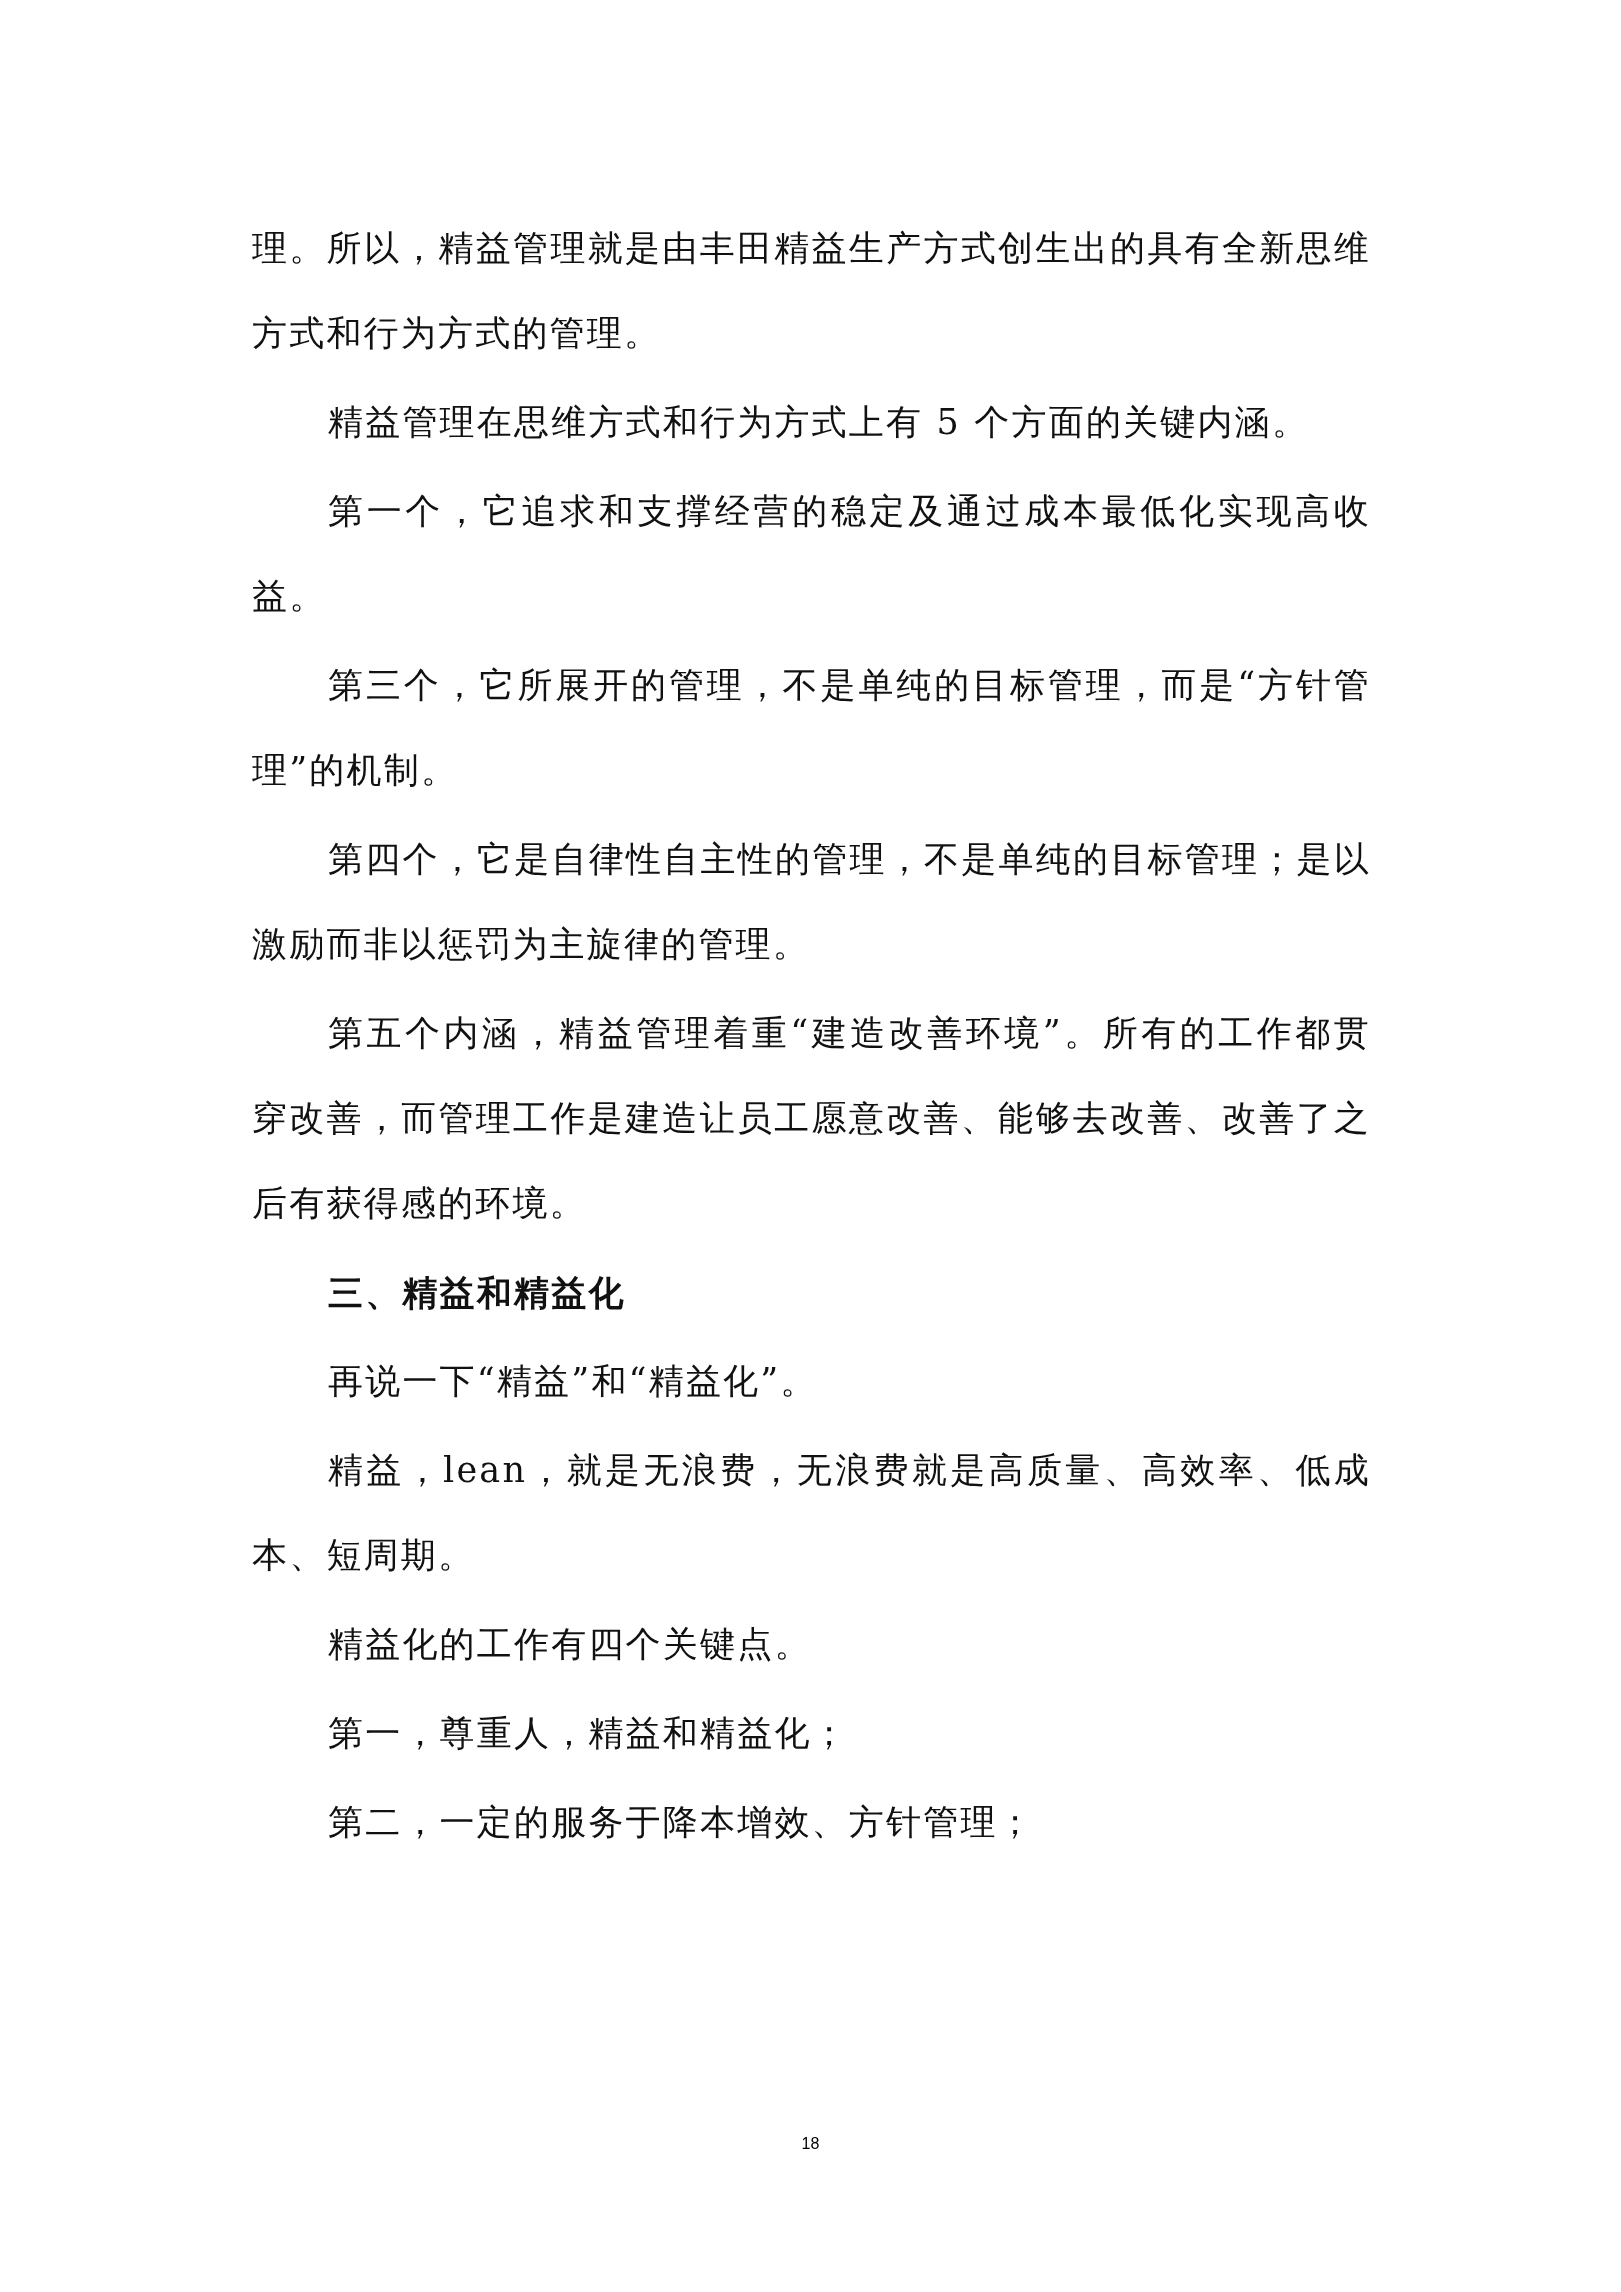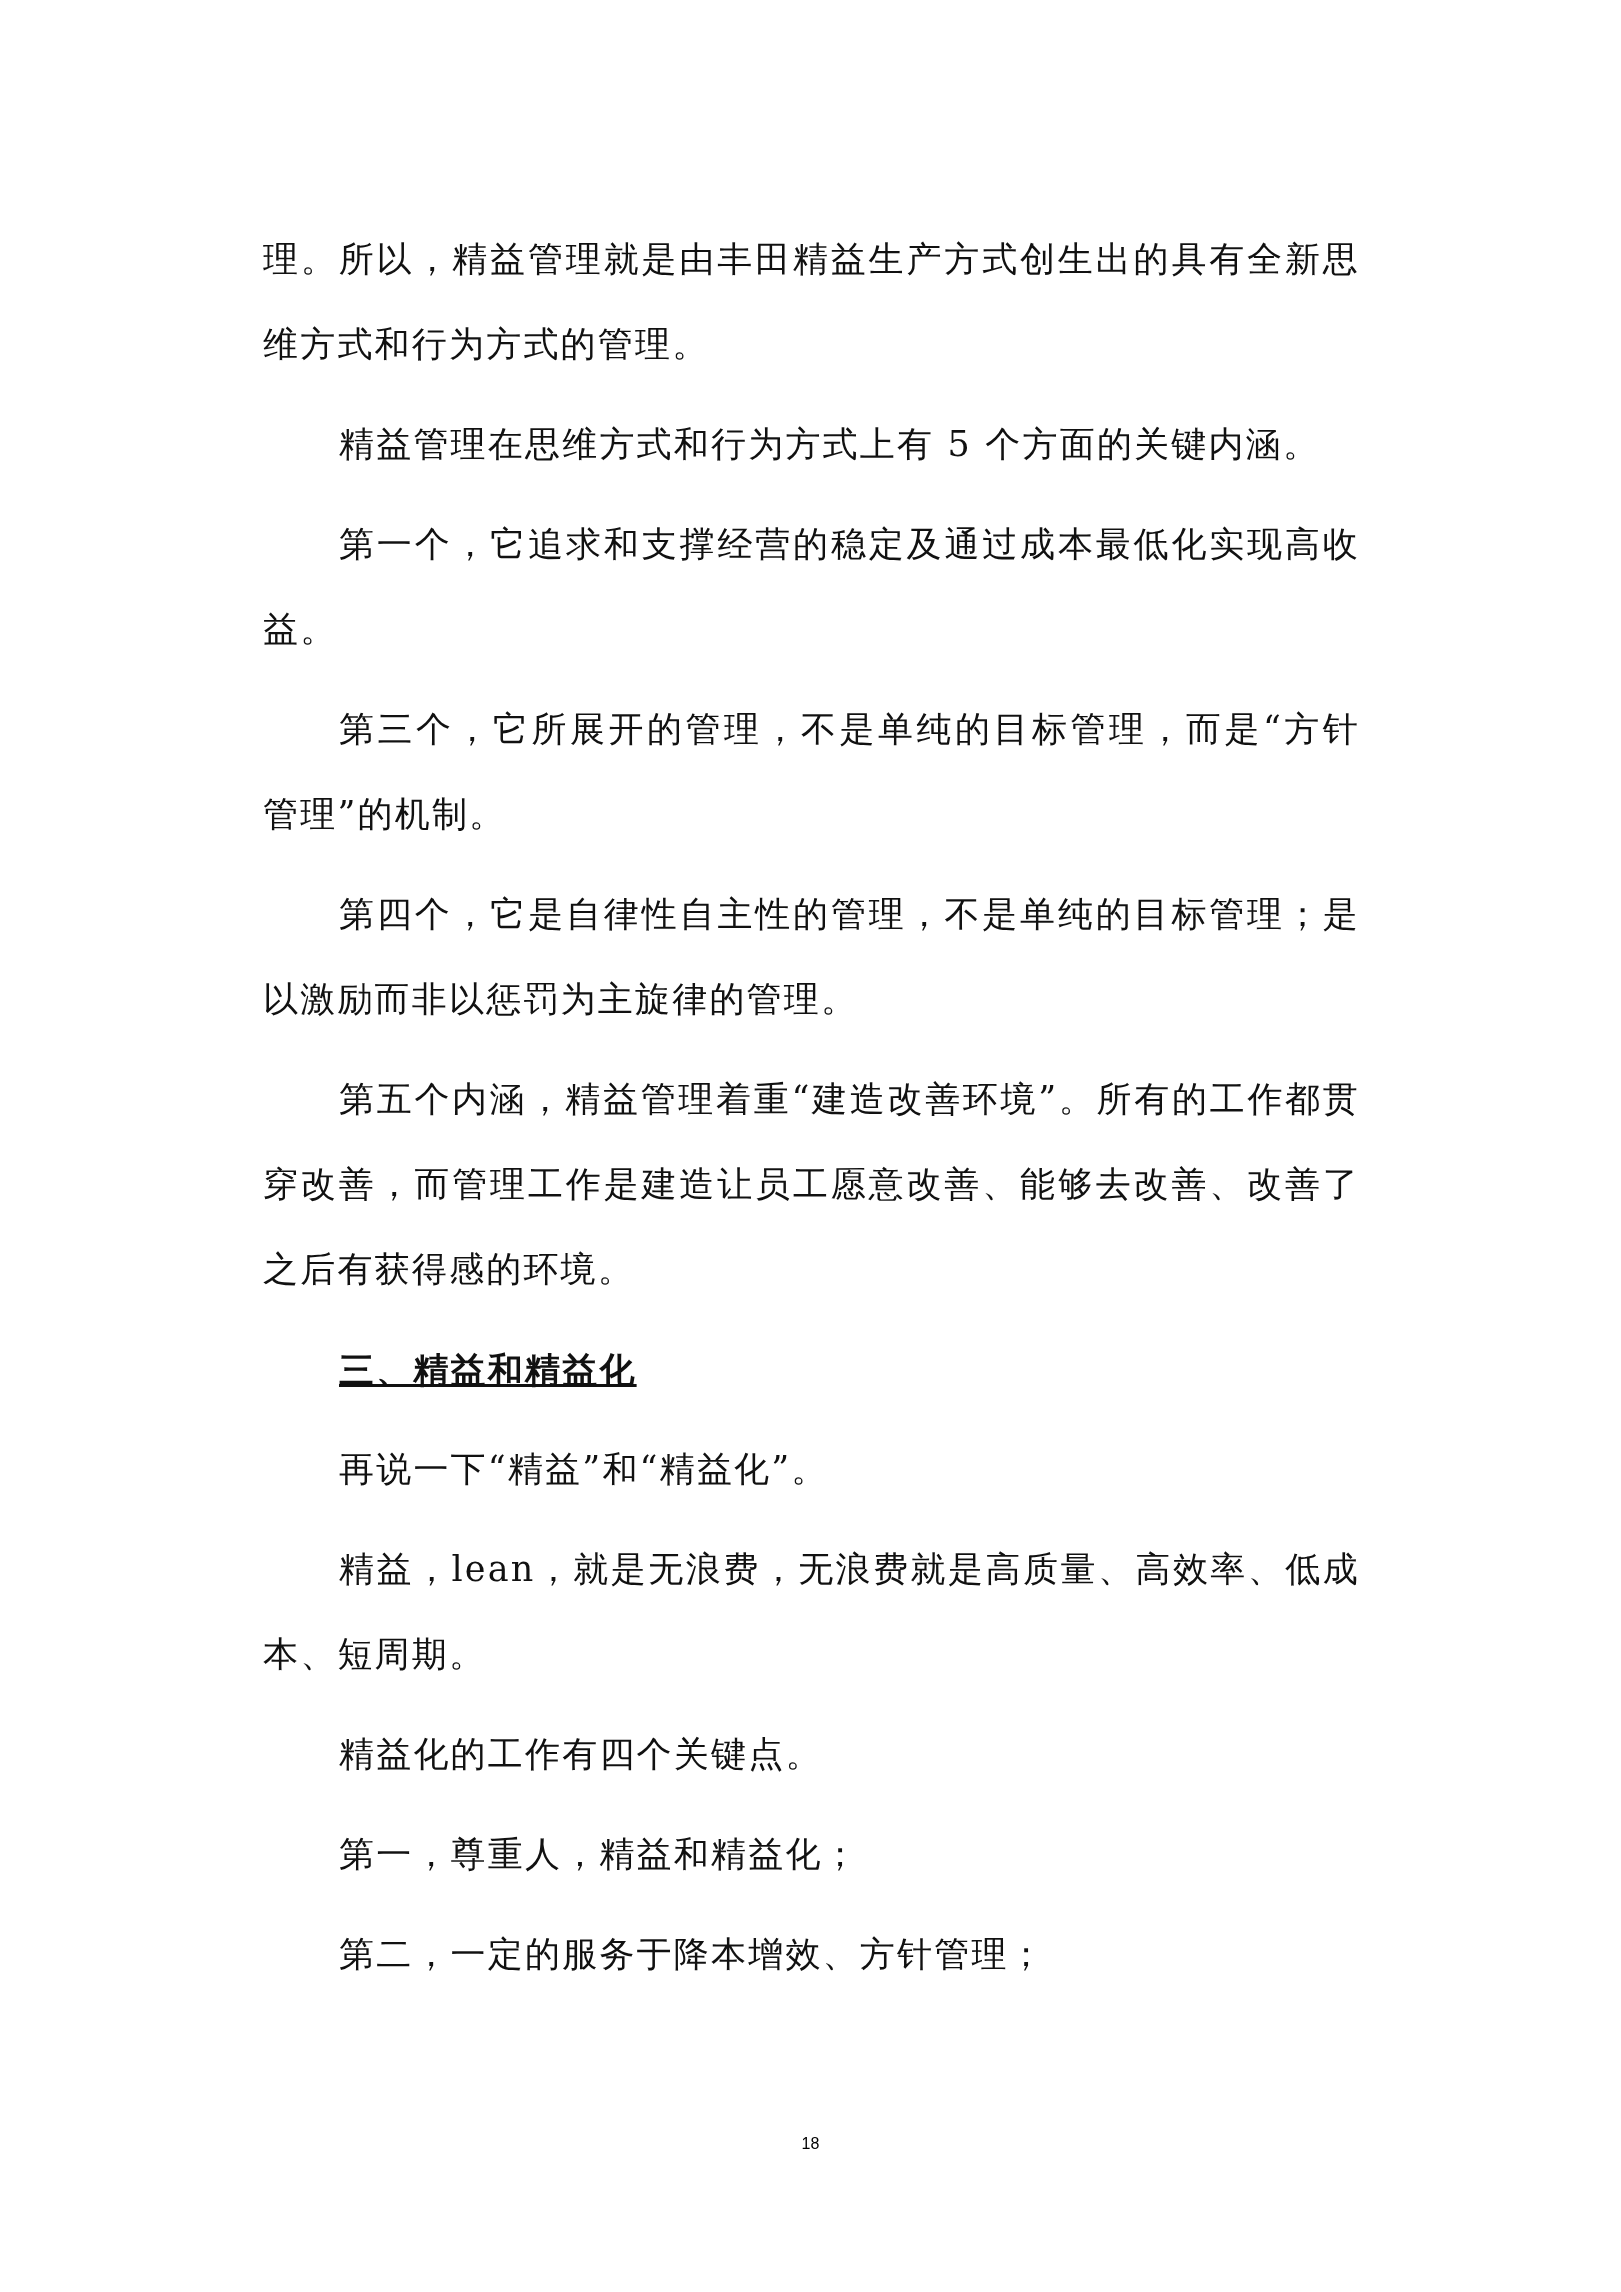--- a/index.html
+++ b/index.html
@@ -11,29 +11,29 @@
     position: absolute;
     left: 248px;
     top: 202px;
     width: 1127px;
     font-family: "DejaVu Serif", "Liberation Serif", serif;
     font-size: 35px;
     color: #111;
     letter-spacing: 2.2px;
   }
   .p {
-    margin: 15px;
+    margin: 4px;
     line-height: 85px;
     text-align: justify;
     text-align-last: left;
     white-space: normal;
     word-break: break-all;
   }
   .indent { text-indent: 76px; }
-  .heading { font-weight: bold; text-decoration: underline; }
+  .heading { font-weight: bold; }
   .page-number {
     position: absolute;
     left: 0; width: 1621px;
     top: 2135px;
     text-align: center;
     font-family: "Liberation Sans", "DejaVu Sans", sans-serif;
     font-size: 16px;
     color: #000;
   }
 </style>

